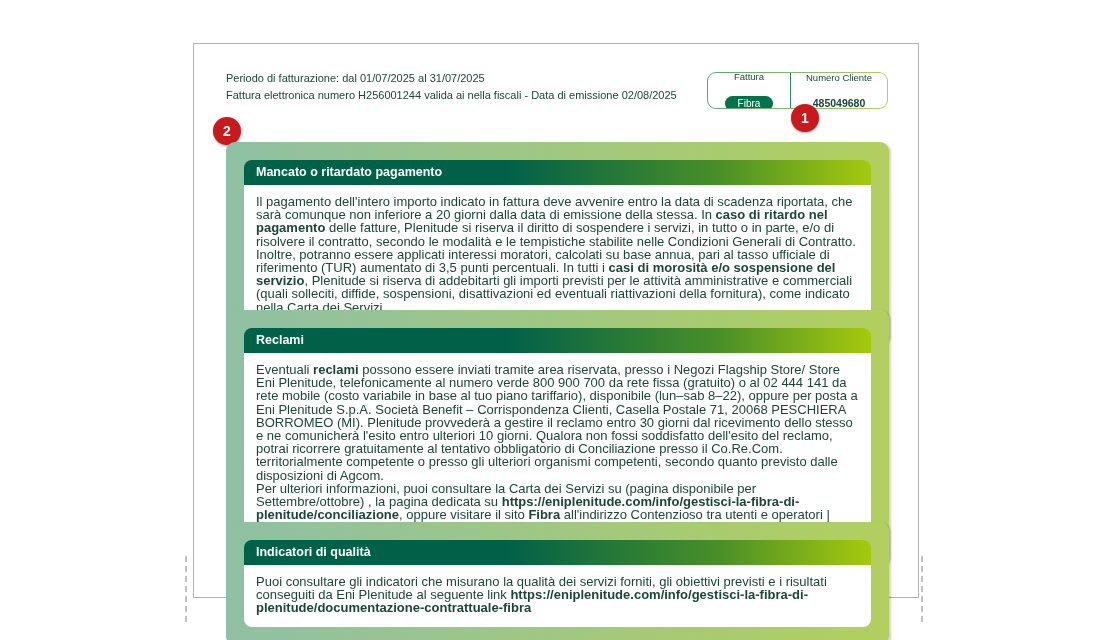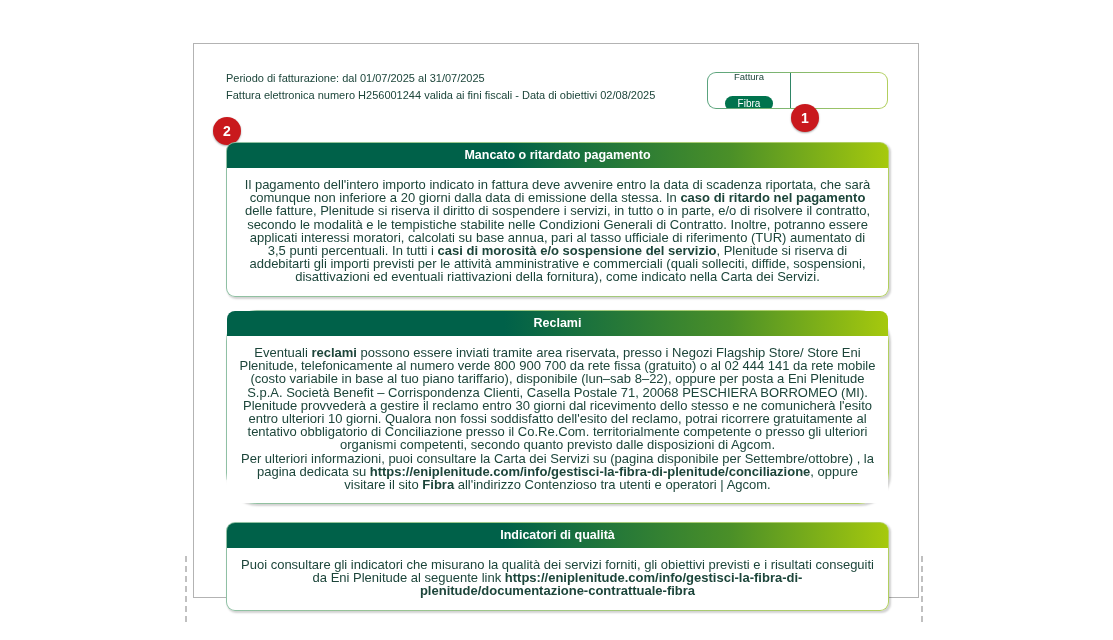--- a/index.html
+++ b/index.html
@@ -35,25 +35,25 @@
 
   
   .marker{position:absolute;width:28px;height:28px;border-radius:50%;
     background:var(--red);color:#fff;font-size:14px;font-weight:bold;
     display:flex;align-items:center;justify-content:center;
     box-shadow:0 1px 2px rgba(0,0,0,.35);}
   .marker-1{left:597px;top:60px;}
   .marker-2{left:19px;top:73px;}
 
   
-  .section{position:absolute;left:32px;right:29px;border-radius:9px;padding:1px;
+  .section{position:absolute;left:32px;right:29px;border-radius:9px;padding:18px;
     background:linear-gradient(90deg,var(--border-teal),var(--border-lime));
-    box-shadow:1.5px 1.5px 2px rgba(0,0,0,.18);text-align:center;}
+    box-shadow:1.5px 1.5px 2px rgba(0,0,0,.18);}
   .section-1{top:98px;}
-  .section-2{top:266px;border-radius:31px;}
+  .section-2{top:266px;}
   .section-3{top:478px;}
   .section-header{background:linear-gradient(90deg,var(--teal) 0%,var(--teal) 42%,var(--mid-green) 76%,var(--lime) 100%);
     color:#fff;font-weight:bold;font-size:12.5px;padding:5px 12px 6px;
     border-radius:8px 8px 0 0;}
   .section-body{background:#fff;border-radius:0 0 8px 8px;
     padding:10px 12px 12px;font-size:13px;line-height:13.2px;color:var(--ink);
     word-break:break-word;}
   .section-1 .section-body{min-height:123px;}
   .section-2 .section-body{min-height:165px;}
   .section-3 .section-body{min-height:49px;}
@@ -67,28 +67,32 @@
 </style>
 </head>
 <body>
 
 <div class="canvas">
 
   <div class="sheet">
 
     <div class="bill-head">
       <div><span>Periodo di fatturazione: </span><b>dal 01/07/2025 al 31/07/2025</b></div>
-      <div><span>Fattura elettronica numero </span><b>H256001244</b><span> valida ai fini fiscali - Data di obiettivi </span><b>02/08/2025</b></div>
+      <div><span>Fattura elettronica numero </span><b>H256001244</b><span> valida ai nella fiscali - Data di emissione </span><b>02/08/2025</b></div>
     </div>
 
     <div class="invoice-box">
       <div class="invoice-box-inner">
         <div class="invoice-cell first">
           <span class="invoice-label">Fattura</span>
           <span class="pill">Fibra</span>
+        </div>
+        <div class="invoice-cell">
+          <span class="invoice-label">Numero Cliente</span>
+          <span class="invoice-value">485049680</span>
         </div>
       </div>
     </div>
 
     <div class="marker marker-1">1</div>
     <div class="marker marker-2">2</div>
 
     <div class="section section-1">
       <div class="section-header">Mancato o ritardato pagamento</div>
       <div class="section-body">

